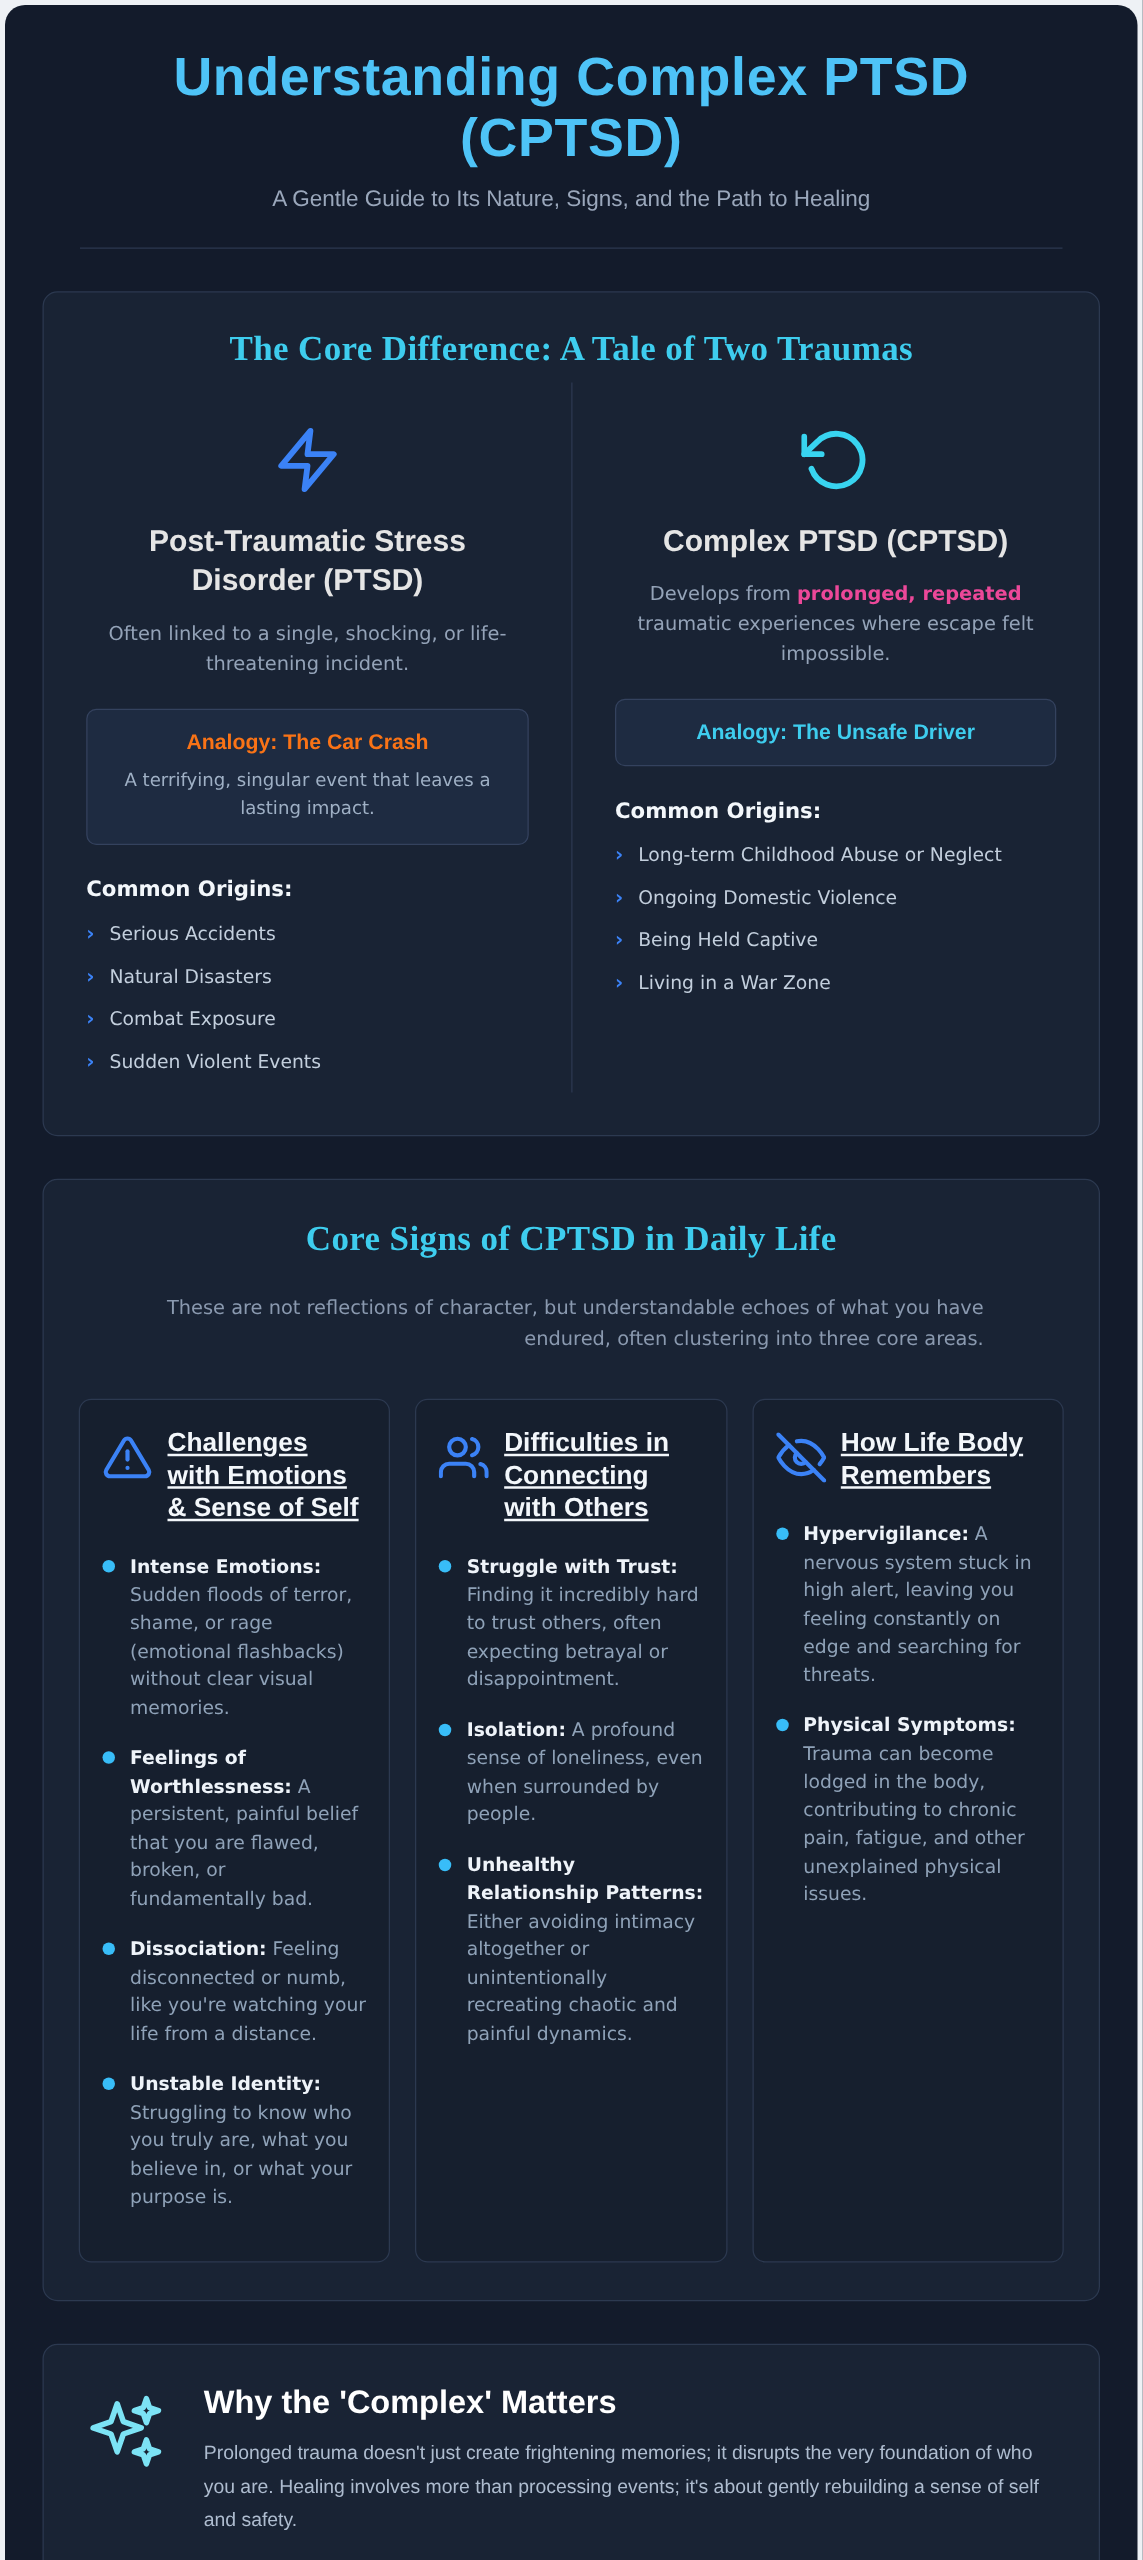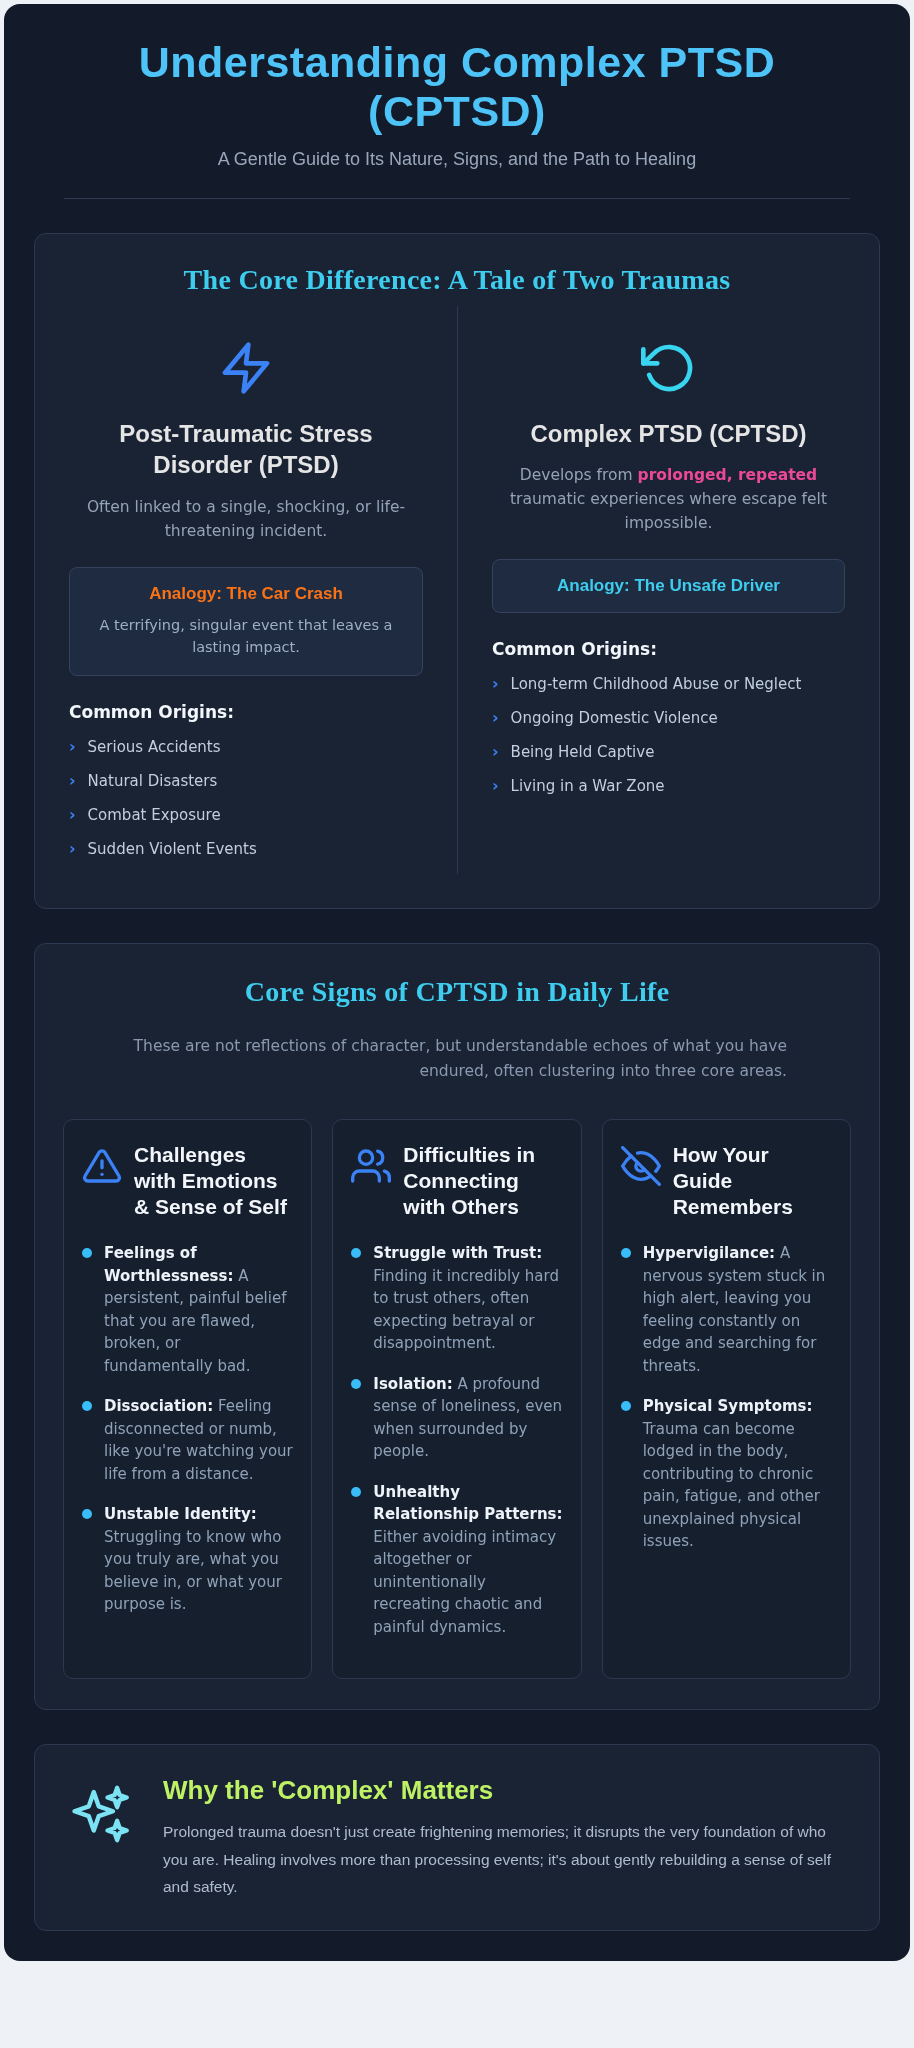--- a/index.html
+++ b/index.html
@@ -72,32 +72,32 @@
     line-height:1.65; max-width:660px; margin:26px auto 0; }
   .sign-cards { display:grid; grid-template-columns:1fr 1fr 1fr; gap:20px;
     margin-top:34px; }
   .sign-card {
     background:#161f2e; border:1px solid #2c3950; border-radius:10px;
     padding:22px 18px;
   }
   .sign-head { display:flex; gap:12px; align-items:flex-start; }
   .sign-head svg { width:40px; height:40px; flex:0 0 aupx; flex:0 0 40px; margin-top:4px; }
   .sign-title { color:#f3f7fb; font-size:21px; font-weight:bold; line-height:1.25;
-    font-family:"Liberation Sans",sans-serif; }
+    font-family:"Liberation Sans",sans-serif;text-decoration:underline; }
   .sign-list { list-style:none; margin-top:22px; }
   .sign-list li { display:flex; gap:12px; margin-bottom:18px; }
   .dot { width:10px; height:10px; border-radius:50%; background:#38bdf8;
     flex:0 0 10px; margin-top:6px; }
   .sign-item-text { font-size:15px; line-height:1.5; color:#8fa2b8; }
   .sign-item-text b { color:#eef3f9; }
 
   
   .why-card { display:flex; gap:28px; align-items:flex-start; padding:30px 34px; }
   .why-icon svg { width:66px; height:66px; color:#7ce3f5; margin-top:6px; }
-  .why-heading { color:#bef264; font-size:26px; font-weight:bold;
+  .why-heading { color:#ffffff; font-size:26px; font-weight:bold;
     font-family:"Liberation Sans",sans-serif; }
   .why-text { color:#aebccf; font-size:15.5px; line-height:1.75; margin-top:12px;
     font-family:"Liberation Sans",sans-serif; }
 </style>
 </head>
 <body>
 
 <div class="poster">
 
   <div class="header">
@@ -187,20 +187,24 @@
       <div class="sign-card">
         <div class="sign-head">
           <svg class="icon-blue" style="color:#3b82f6" viewBox="0 0 24 24" fill="none" stroke="currentColor" stroke-width="2" stroke-linecap="round" stroke-linejoin="round">
               <path d="M10.29 3.86 1.82 18a2 2 0 0 0 1.71 3h16.94a2 2 0 0 0 1.71-3L13.71 3.86a2 2 0 0 0-3.42 0z"></path>
               <line x1="12" y1="9" x2="12" y2="13"></line>
               <line x1="12" y1="17" x2="12.01" y2="17"></line>
             </svg>
           <div class="sign-title">Challenges with Emotions &amp; Sense of Self</div>
         </div>
         <ul class="sign-list">
+          <li>
+              <span class="dot"></span>
+              <span class="sign-item-text"><b>Intense Emotions:</b><span> Sudden floods of terror, shame, or rage (emotional flashbacks) without clear visual memories.</span></span>
+            </li>
           <li>
               <span class="dot"></span>
               <span class="sign-item-text"><b>Feelings of Worthlessness:</b><span> A persistent, painful belief that you are flawed, broken, or fundamentally bad.</span></span>
             </li>
           <li>
               <span class="dot"></span>
               <span class="sign-item-text"><b>Dissociation:</b><span> Feeling disconnected or numb, like you're watching your life from a distance.</span></span>
             </li>
           <li>
               <span class="dot"></span>
@@ -236,21 +240,21 @@
       </div>
 
       <div class="sign-card">
         <div class="sign-head">
           <svg style="color:#3b82f6" viewBox="0 0 24 24" fill="none" stroke="currentColor" stroke-width="2" stroke-linecap="round" stroke-linejoin="round">
               <path d="M17.94 17.94A10.07 10.07 0 0 1 12 20c-7 0-11-8-11-8a18.45 18.45 0 0 1 5.06-5.94"></path>
               <path d="M9.9 4.24A9.12 9.12 0 0 1 12 4c7 0 11 8 11 8a18.5 18.5 0 0 1-2.16 3.19"></path>
               <path d="M14.12 14.12a3 3 0 1 1-4.24-4.24"></path>
               <line x1="1" y1="1" x2="23" y2="23"></line>
             </svg>
-          <div class="sign-title">How Your Guide Remembers</div>
+          <div class="sign-title">How Life Body Remembers</div>
         </div>
         <ul class="sign-list">
           <li>
               <span class="dot"></span>
               <span class="sign-item-text"><b>Hypervigilance:</b><span> A nervous system stuck in high alert, leaving you feeling constantly on edge and searching for threats.</span></span>
             </li>
           <li>
               <span class="dot"></span>
               <span class="sign-item-text"><b>Physical Symptoms:</b><span> Trauma can become lodged in the body, contributing to chronic pain, fatigue, and other unexplained physical issues.</span></span>
             </li>

